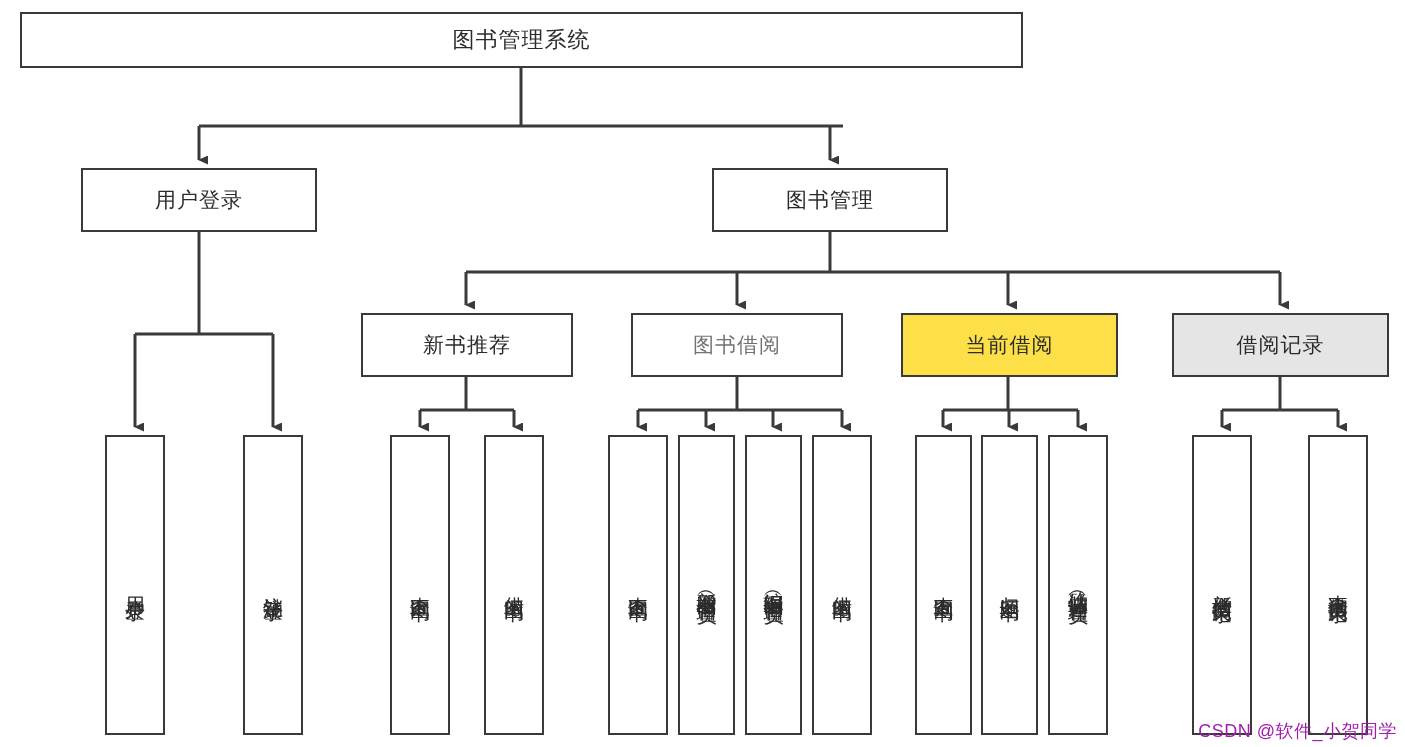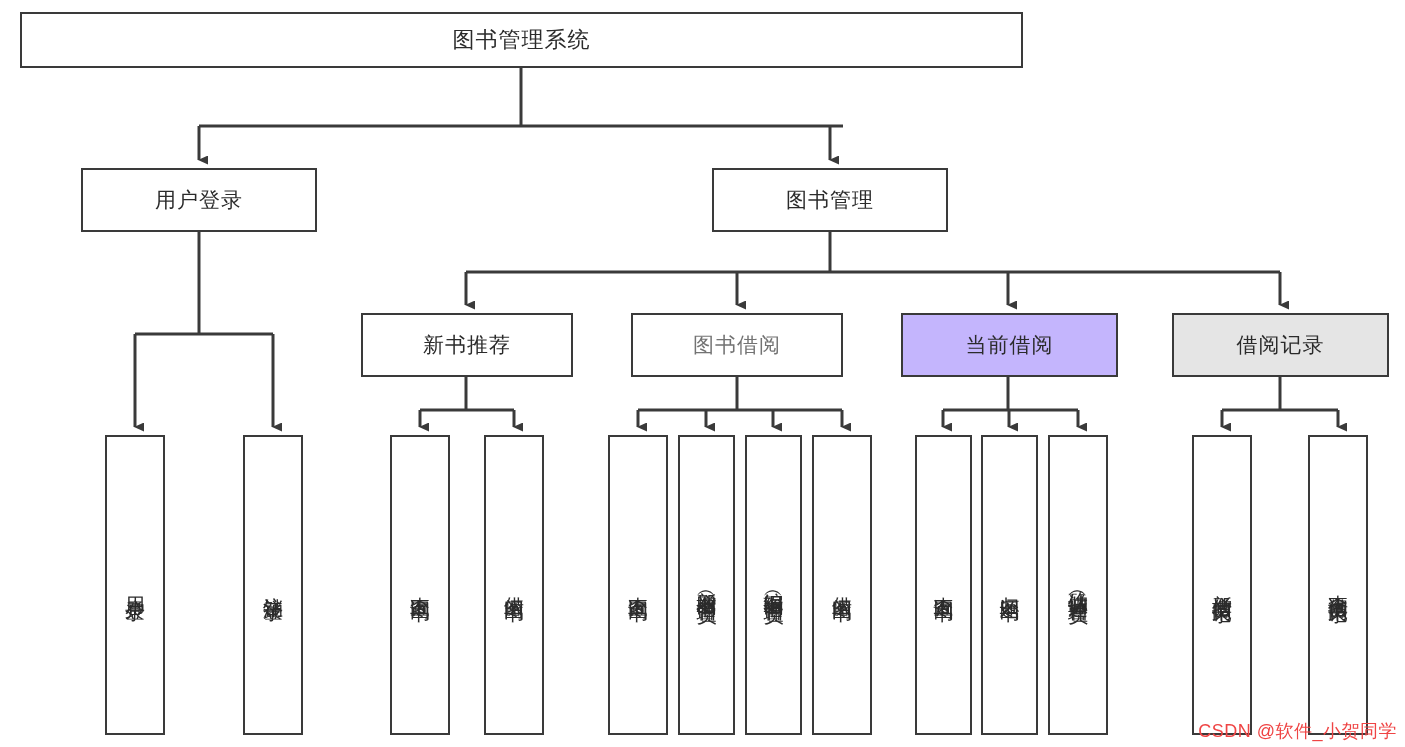--- a/index.html
+++ b/index.html
@@ -132,21 +132,21 @@
   <div class="node" style="left: 361px; top: 313px; width: 212px; height: 64px; border-color: rgb(58, 58, 58); background: rgb(255, 255, 255);">
     <span class="node-label" style="color: rgb(43, 43, 43);">新书推荐</span>
   </div>
 
   <div class="node" style="left: 712px; top: 168px; width: 236px; height: 64px; border-color: rgb(58, 58, 58); background: rgb(255, 255, 255);">
     <span class="node-label" style="color: rgb(43, 43, 43);">图书管理</span>
   </div>
   <div class="node" style="left: 631px; top: 313px; width: 212px; height: 64px; border-color: rgb(58, 58, 58); background: rgb(255, 255, 255);">
     <span class="node-label" style="color: #737373;">图书借阅</span>
   </div>
-  <div class="node" style="left: 901px; top: 313px; width: 217px; height: 64px; border-color: rgb(58, 58, 58); background: #c4b5fd;">
+  <div class="node" style="left: 901px; top: 313px; width: 217px; height: 64px; border-color: rgb(58, 58, 58); background: #fde047;">
     <span class="node-label" style="color: rgb(43, 43, 43);">当前借阅</span>
   </div>
   <div class="node" style="left: 1172px; top: 313px; width: 217px; height: 64px; border-color: rgb(58, 58, 58); background: #e5e5e5;">
     <span class="node-label" style="color: rgb(43, 43, 43);">借阅记录</span>
   </div>
 
   <div class="node leaf" style="left: 105px; top: 435px; width: 60px; height: 300px; border-color: rgb(58, 58, 58); background: rgb(255, 255, 255);">
     <span class="node-label" style="color: rgb(43, 43, 43);">用户登录</span>
   </div>
   <div class="node leaf" style="left: 243px; top: 435px; width: 60px; height: 300px; border-color: rgb(58, 58, 58); background: rgb(255, 255, 255);">
@@ -179,14 +179,14 @@
   <div class="node leaf" style="left: 1048px; top: 435px; width: 60px; height: 300px; border-color: rgb(58, 58, 58); background: rgb(255, 255, 255);">
     <span class="node-label" style="color: rgb(43, 43, 43);">确认归还（管理员）</span>
   </div>
   <div class="node leaf" style="left: 1192px; top: 435px; width: 60px; height: 300px; border-color: rgb(58, 58, 58); background: rgb(255, 255, 255);">
     <span class="node-label" style="color: rgb(43, 43, 43);">新增借阅记录</span>
   </div>
   <div class="node leaf" style="left: 1308px; top: 435px; width: 60px; height: 300px; border-color: rgb(58, 58, 58); background: rgb(255, 255, 255);">
     <span class="node-label" style="color: rgb(43, 43, 43);">查询借阅记录</span>
   </div>
 
-  <div class="watermark" style="color: #ef4444;">CSDN @软件_小贺同学</div>
+  <div class="watermark" style="color: #a21caf;">CSDN @软件_小贺同学</div>
 </div>
 
 </body></html>

